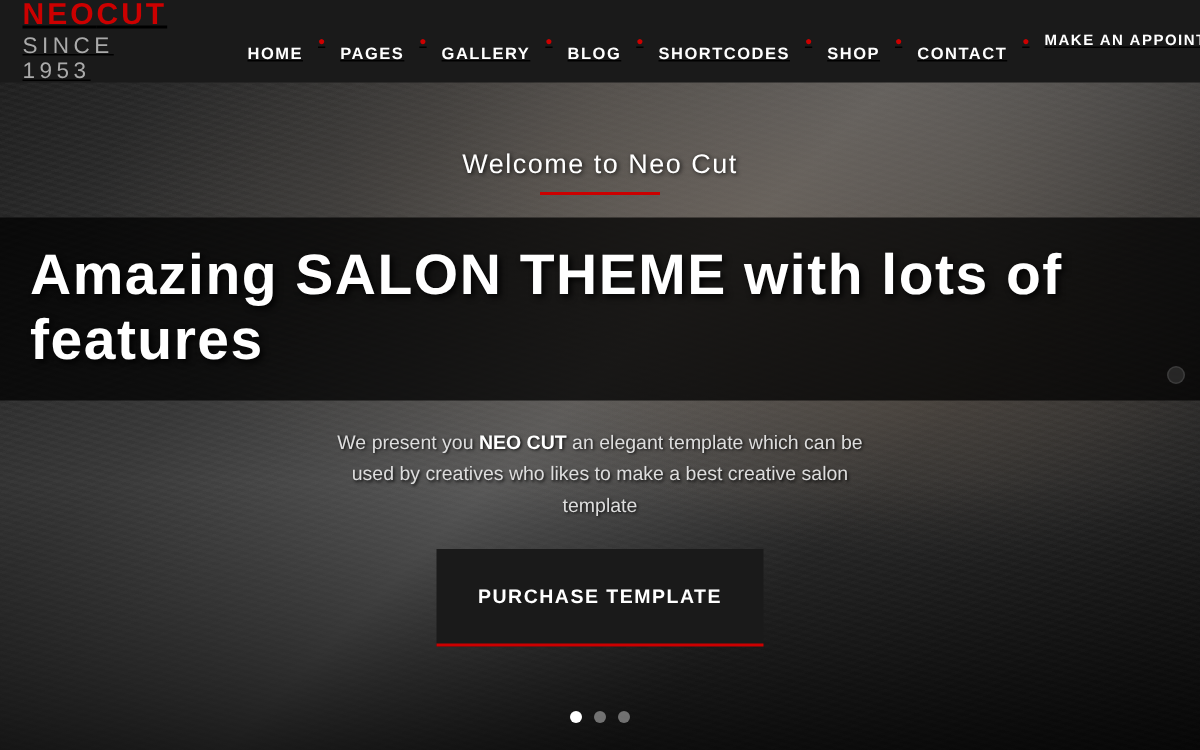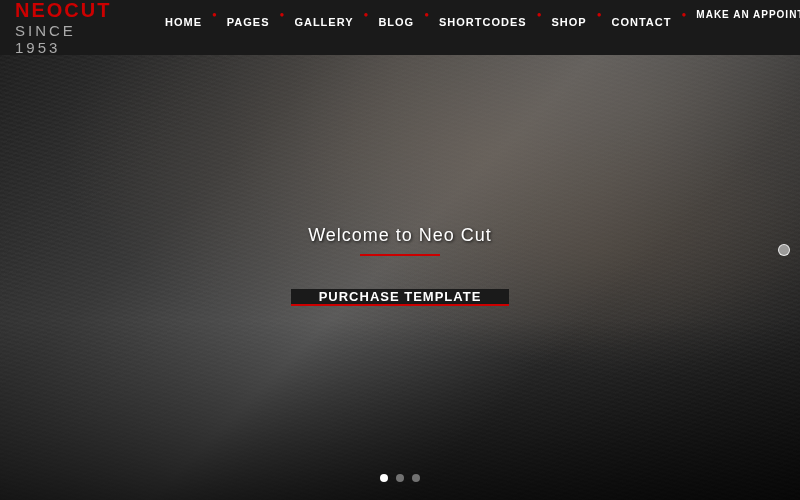--- a/index.html
+++ b/index.html
@@ -5,23 +5,24 @@
     * { margin: 0; padding: 0; box-sizing: border-box; }
     body { width: 800px; height: 500px; overflow: hidden; font-family: Arial, sans-serif; }
 
     
     .navbar {
       position: absolute;
       top: 0; left: 0; right: 0;
       height: 55px;
       background-color: #1a1a1a;
       display: flex;
-      align-items: flex-start;
+      align-items: center;
       z-index: 10;
       padding: 0 15px;
+      text-decoration: underline;
     }
     .logo-area {
       display: flex;
       flex-direction: column;
       align-items: flex-start;
       margin-right: 30px;
       min-width: 110px;
     }
     .logo-text {
       font-size: 20px;
@@ -188,21 +189,21 @@
     .hero-description strong {
       color: #ffffff;
       font-weight: 700;
     }
 
     .purchase-btn {
       margin-top: 18px;
       background: #1a1a1a;
       color: #ffffff;
       border: none;
-      padding: 0 28px;
+      padding: 24px 28px;
       font-size: 13px;
       font-weight: 600;
       letter-spacing: 1px;
       text-transform: uppercase;
       cursor: pointer;
       border-bottom: 2px solid #cc0000;
       position: relative;
     }
 
     
@@ -244,20 +245,26 @@
   <div class="hero-bg"></div>
   <div class="hair-overlay"></div>
   <div class="hero-overlay"></div>
   <div class="hero-bottom-band"></div>
 
   <div class="scroll-indicator"></div>
 
   <div class="hero-content">
     <p class="hero-subtitle">Welcome to Neo Cut</p>
     <div class="hero-subtitle-underline"></div>
+    <div class="hero-title-band">
+      <h1 class="hero-title">Amazing SALON THEME with lots of features</h1>
+    </div>
+    <p class="hero-description">
+      We present you <strong>NEO CUT</strong> an elegant template which can be used by creatives who likes to make a best creative salon template
+    </p>
     <button class="purchase-btn">Purchase Template</button>
   </div>
 
   <div class="hero-dots">
     <div class="dot active"></div>
     <div class="dot"></div>
     <div class="dot"></div>
   </div>
 </div>
 

